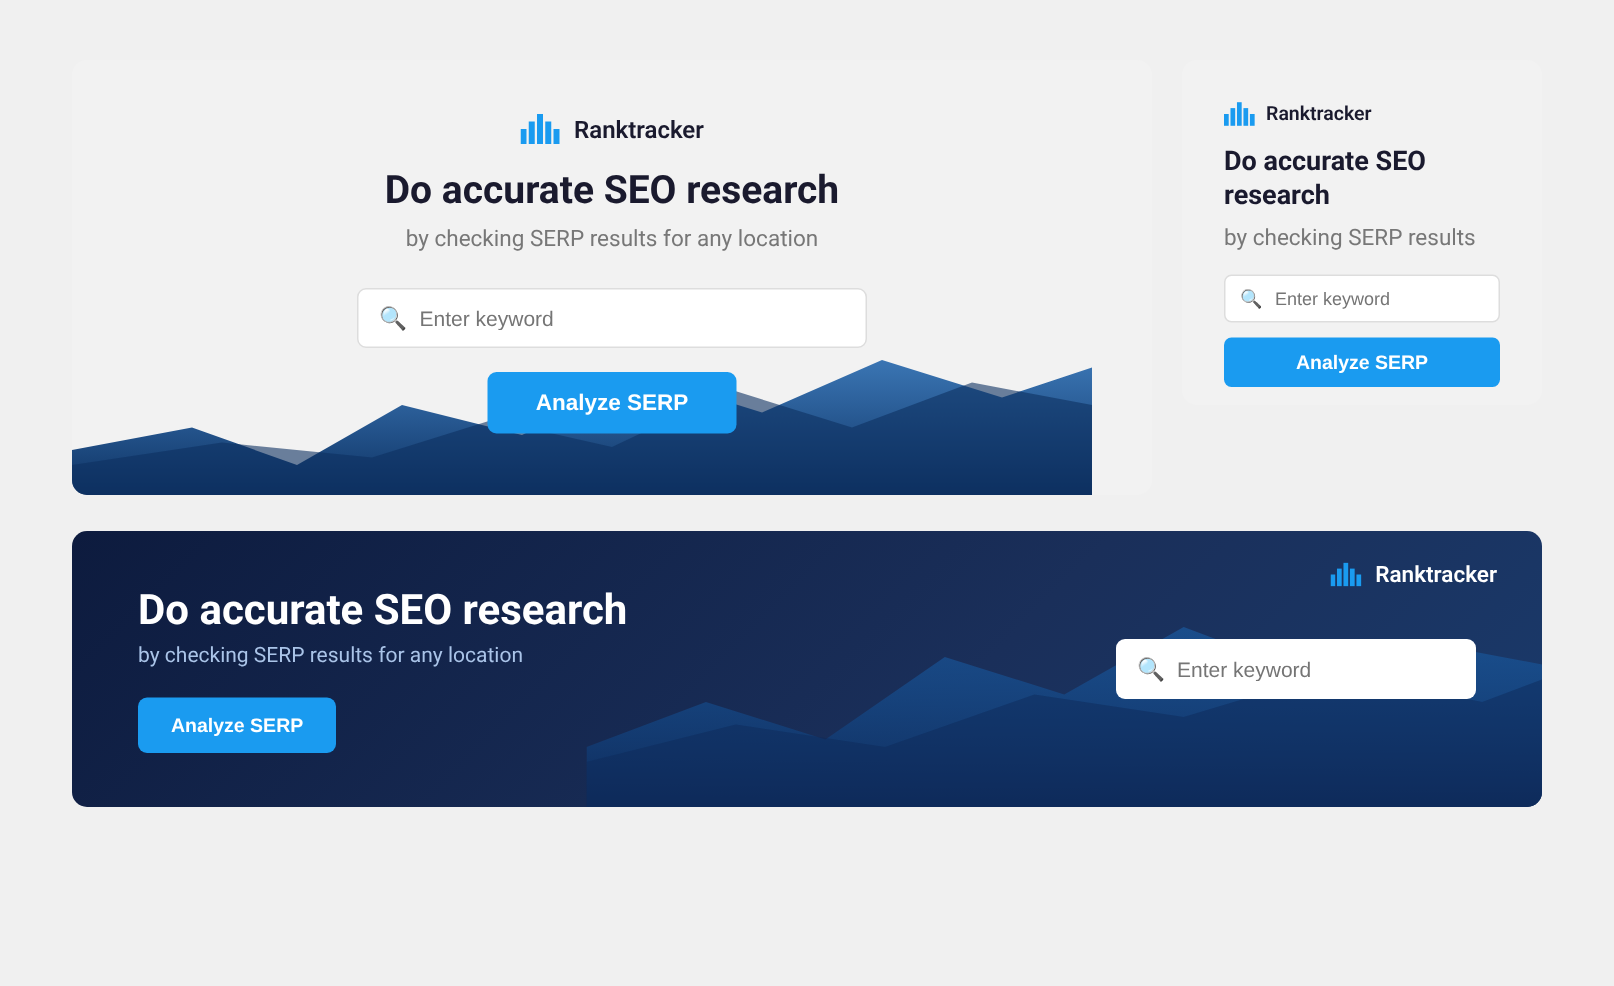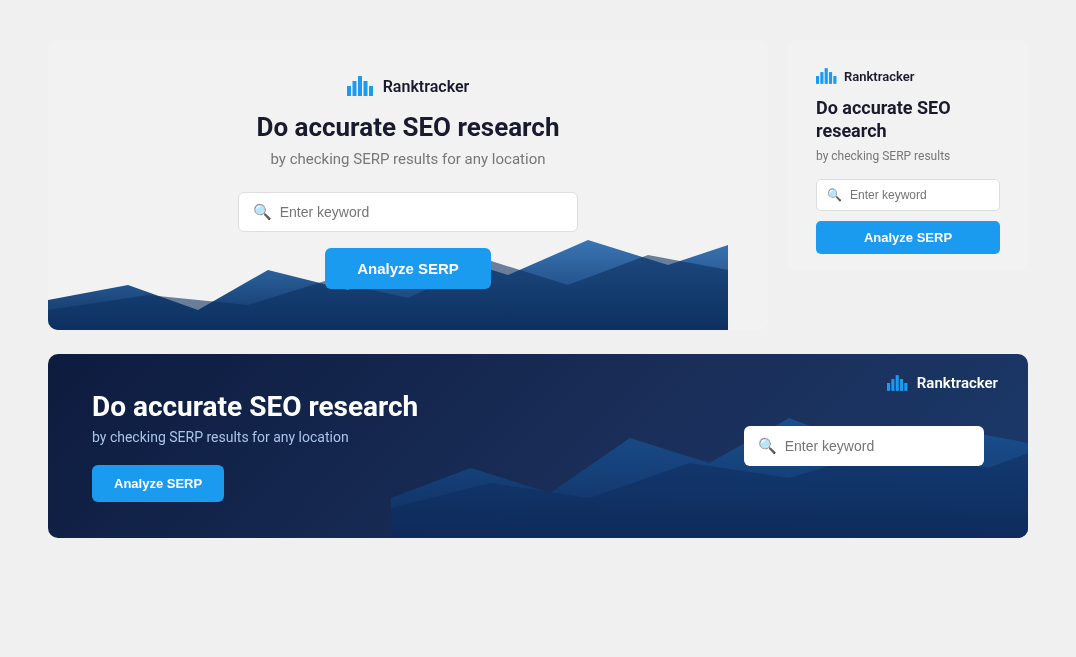--- a/index.html
+++ b/index.html
@@ -124,21 +124,21 @@
 
     .card-small .main-title {
       font-size: 18px;
       font-weight: 700;
       color: #1a1a2e;
       margin-bottom: 6px;
       line-height: 1.3;
     }
 
     .card-small .sub-title {
-      font-size: 12px;
+      font-size: 15px;
       color: #777;
       margin-bottom: 16px;
     }
 
     .card-small .search-bar {
       display: flex;
       align-items: center;
       background: #fff;
       border: 1px solid #ddd;
       border-radius: 5px;

